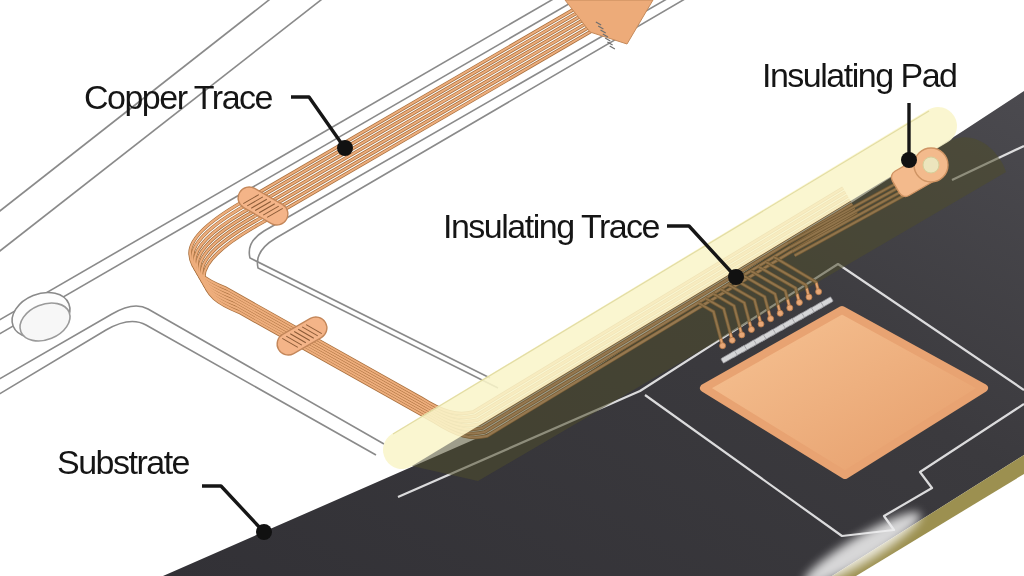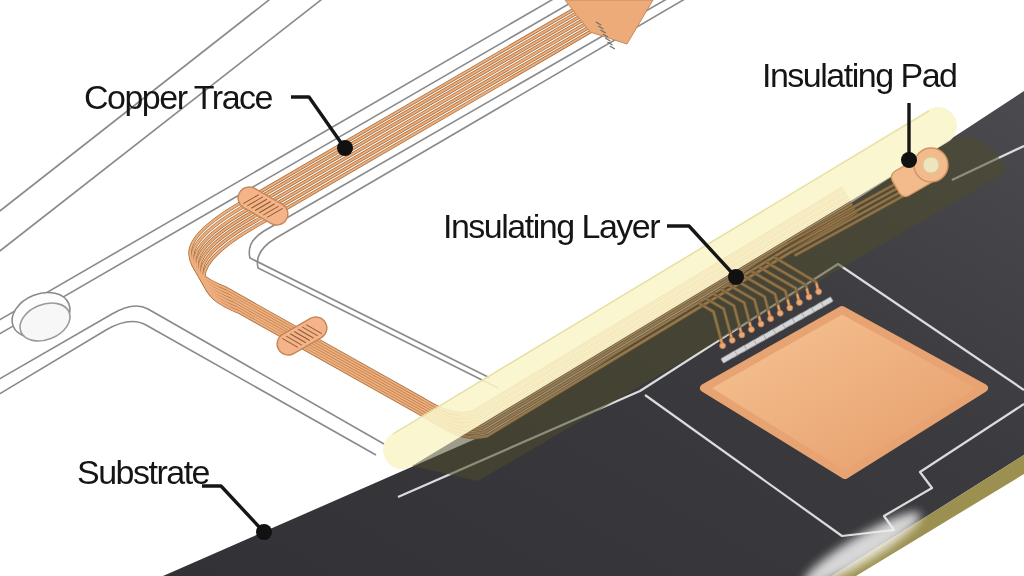--- a/index.html
+++ b/index.html
@@ -4,21 +4,21 @@
 <style>
   html,body{margin:0;padding:0;background:#fff;}
   #stage{position:relative;width:1024px;height:576px;overflow:hidden;background:#7dd3fc;
          font-family:"Liberation Sans",sans-serif;}
   #scene{position:absolute;left:0;top:0;}
   .callout{position:absolute;font-size:34px;letter-spacing:-1.5px;color:#151515;
            white-space:nowrap;line-height:1;}
   #lbl-copper-trace{left:84px;top:80px;}
   #lbl-component-pad{left:762px;top:58px;}
   #lbl-insulating-layer{left:443px;top:209px;}
-  #lbl-substrate{left:57px;top:455px;margin-left:20px;}
+  #lbl-substrate{left:57px;top:445px;}
 </style>
 </head>
 <body>
 
 <div id="stage">
 <svg id="scene" width="1024" height="576" viewBox="0 0 1024 576">
   <defs>
     <linearGradient id="gsub" x1="0" y1="1" x2="1" y2="0">
       <stop offset="0" stop-color="#323136"></stop>
       <stop offset="0.6" stop-color="#3b3a3e"></stop>
@@ -185,15 +185,15 @@
   <g fill="#111111">
     <circle cx="345" cy="148" r="8"></circle>
     <circle cx="909" cy="160" r="8"></circle>
     <circle cx="736" cy="277" r="8"></circle>
     <circle cx="264" cy="532" r="8"></circle>
   </g>
 </svg>
 
 <div id="lbl-copper-trace" class="callout">Copper Trace</div>
 <div id="lbl-component-pad" class="callout">Insulating Pad</div>
-<div id="lbl-insulating-layer" class="callout">Insulating Layer</div>
+<div id="lbl-insulating-layer" class="callout">Insulating Trace</div>
 <div id="lbl-substrate" class="callout">Substrate</div>
 </div>
 
 </body></html>

